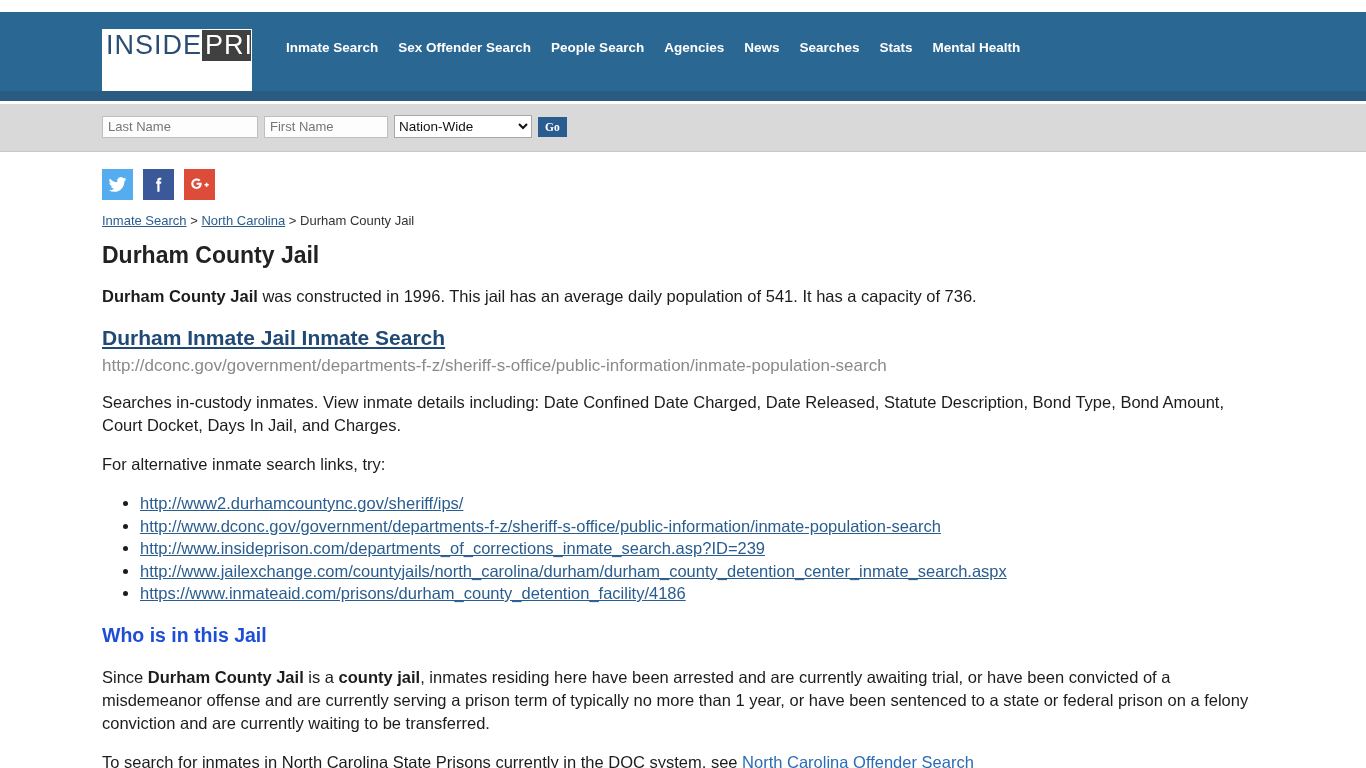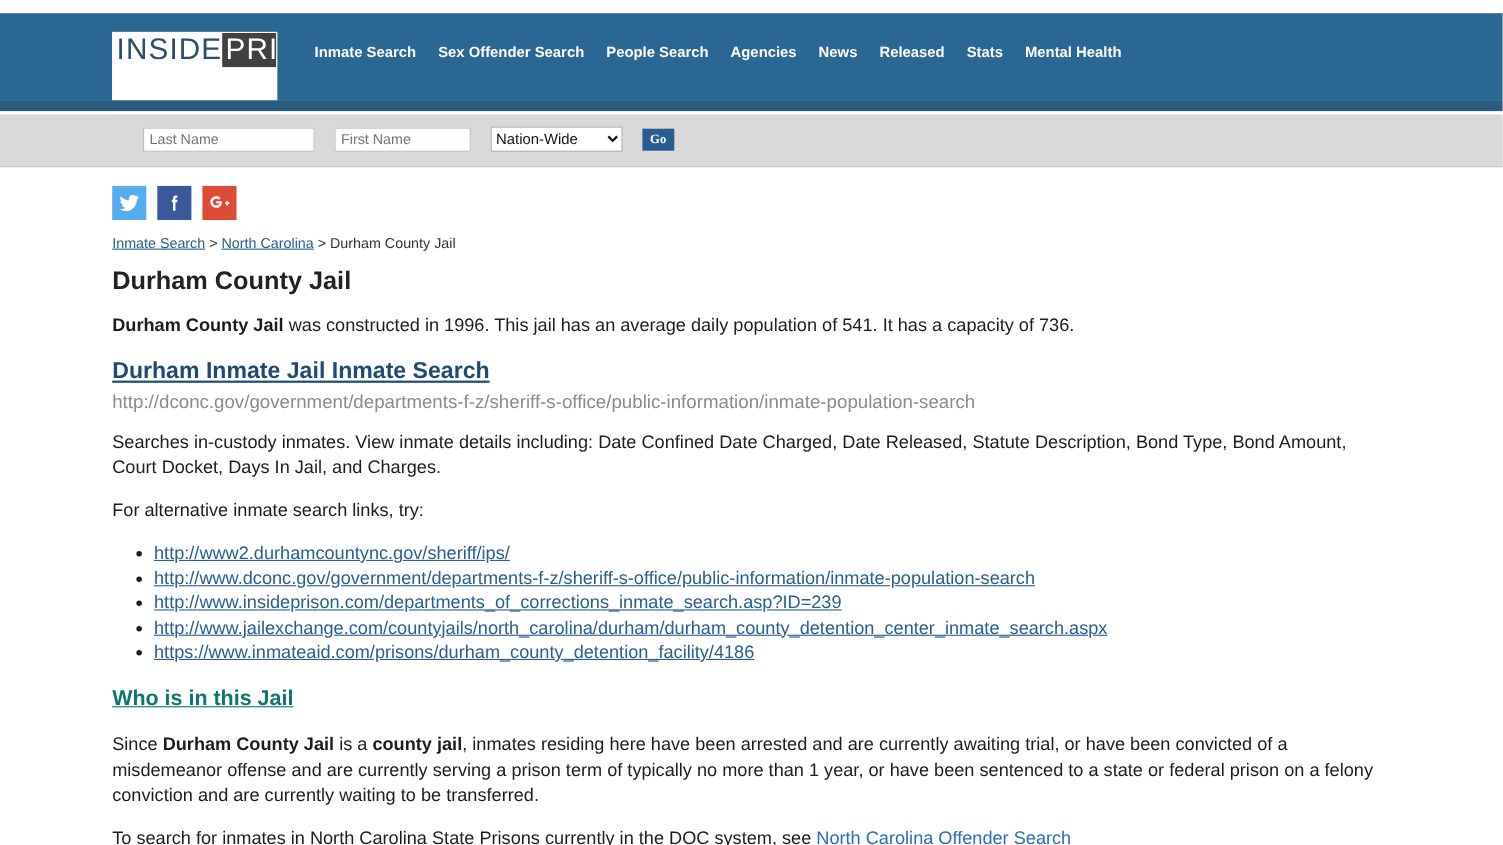--- a/index.html
+++ b/index.html
@@ -89,37 +89,36 @@
     top: 104px; left: 0;
     width: 1366px; height: 48px;
     background: #d9d9d9;
     border-bottom: 1px solid #c8c8c8;
   }
   .searchbar-inner {
     position: absolute;
     left: 102px; top: 11px;
     display: flex;
     align-items: center;
-    gap: 18px;
-    margin-left: 28px;
+    gap: 6px;
   }
   .searchbar input[type=text] {
     height: 22px;
     border: 1px solid #bfbfbf;
     background: #fdfdfd;
     font-size: 13px;
     padding: 1px 5px;
     color: #333;
     font-family: "Liberation Sans", sans-serif;
   }
   #last-name { width: 156px; }
   #first-name { width: 124px; }
   .searchbar select {
     height: 23px;
-    width: 120px;
+    width: 138px;
     border: 1px solid #a8a8a8;
     background: #ffffff;
     font-size: 13.5px;
     color: #111;
     font-family: "Liberation Sans", sans-serif;
   }
   .go-btn {
     height: 20px;
     padding: 0 7px;
     background: #2a5d8f;
@@ -207,25 +206,24 @@
     color: #1c1c1c;
     margin-bottom: 0;
   }
   ul.alt-links li a {
     color: #2a5d8f;
     text-decoration: underline;
     word-break: break-all;
   }
   h2.section-heading {
     font-size: 19.5px;
-    color: #0f766e;
+    color: #1d4ed8;
     font-weight: bold;
     margin: 16px 0 18px 0;
     line-height: 25px;
-    text-decoration: underline;
   }
   .inline-link {
     color: #2a6cb5;
     text-decoration: none;
   }
 </style>
 </head>
 <body>
 
 <div class="header-band"></div>
@@ -237,21 +235,21 @@
       <span>PRISON</span>
       <span class="logo-gear"></span>
     </div>
   </div>
   <nav class="nav">
     <a href="#">Inmate Search</a>
     <a href="#">Sex Offender Search</a>
     <a href="#">People Search</a>
     <a href="#">Agencies</a>
     <a href="#">News</a>
-    <a href="#">Released</a>
+    <a href="#">Searches</a>
     <a href="#">Stats</a>
     <a href="#">Mental Health</a>
   </nav>
 </div>
 
 <div class="searchbar">
   <div class="searchbar-inner">
     <input type="text" id="last-name" placeholder="Last Name" style="">
     <input type="text" id="first-name" placeholder="First Name" style="">
     <select>

